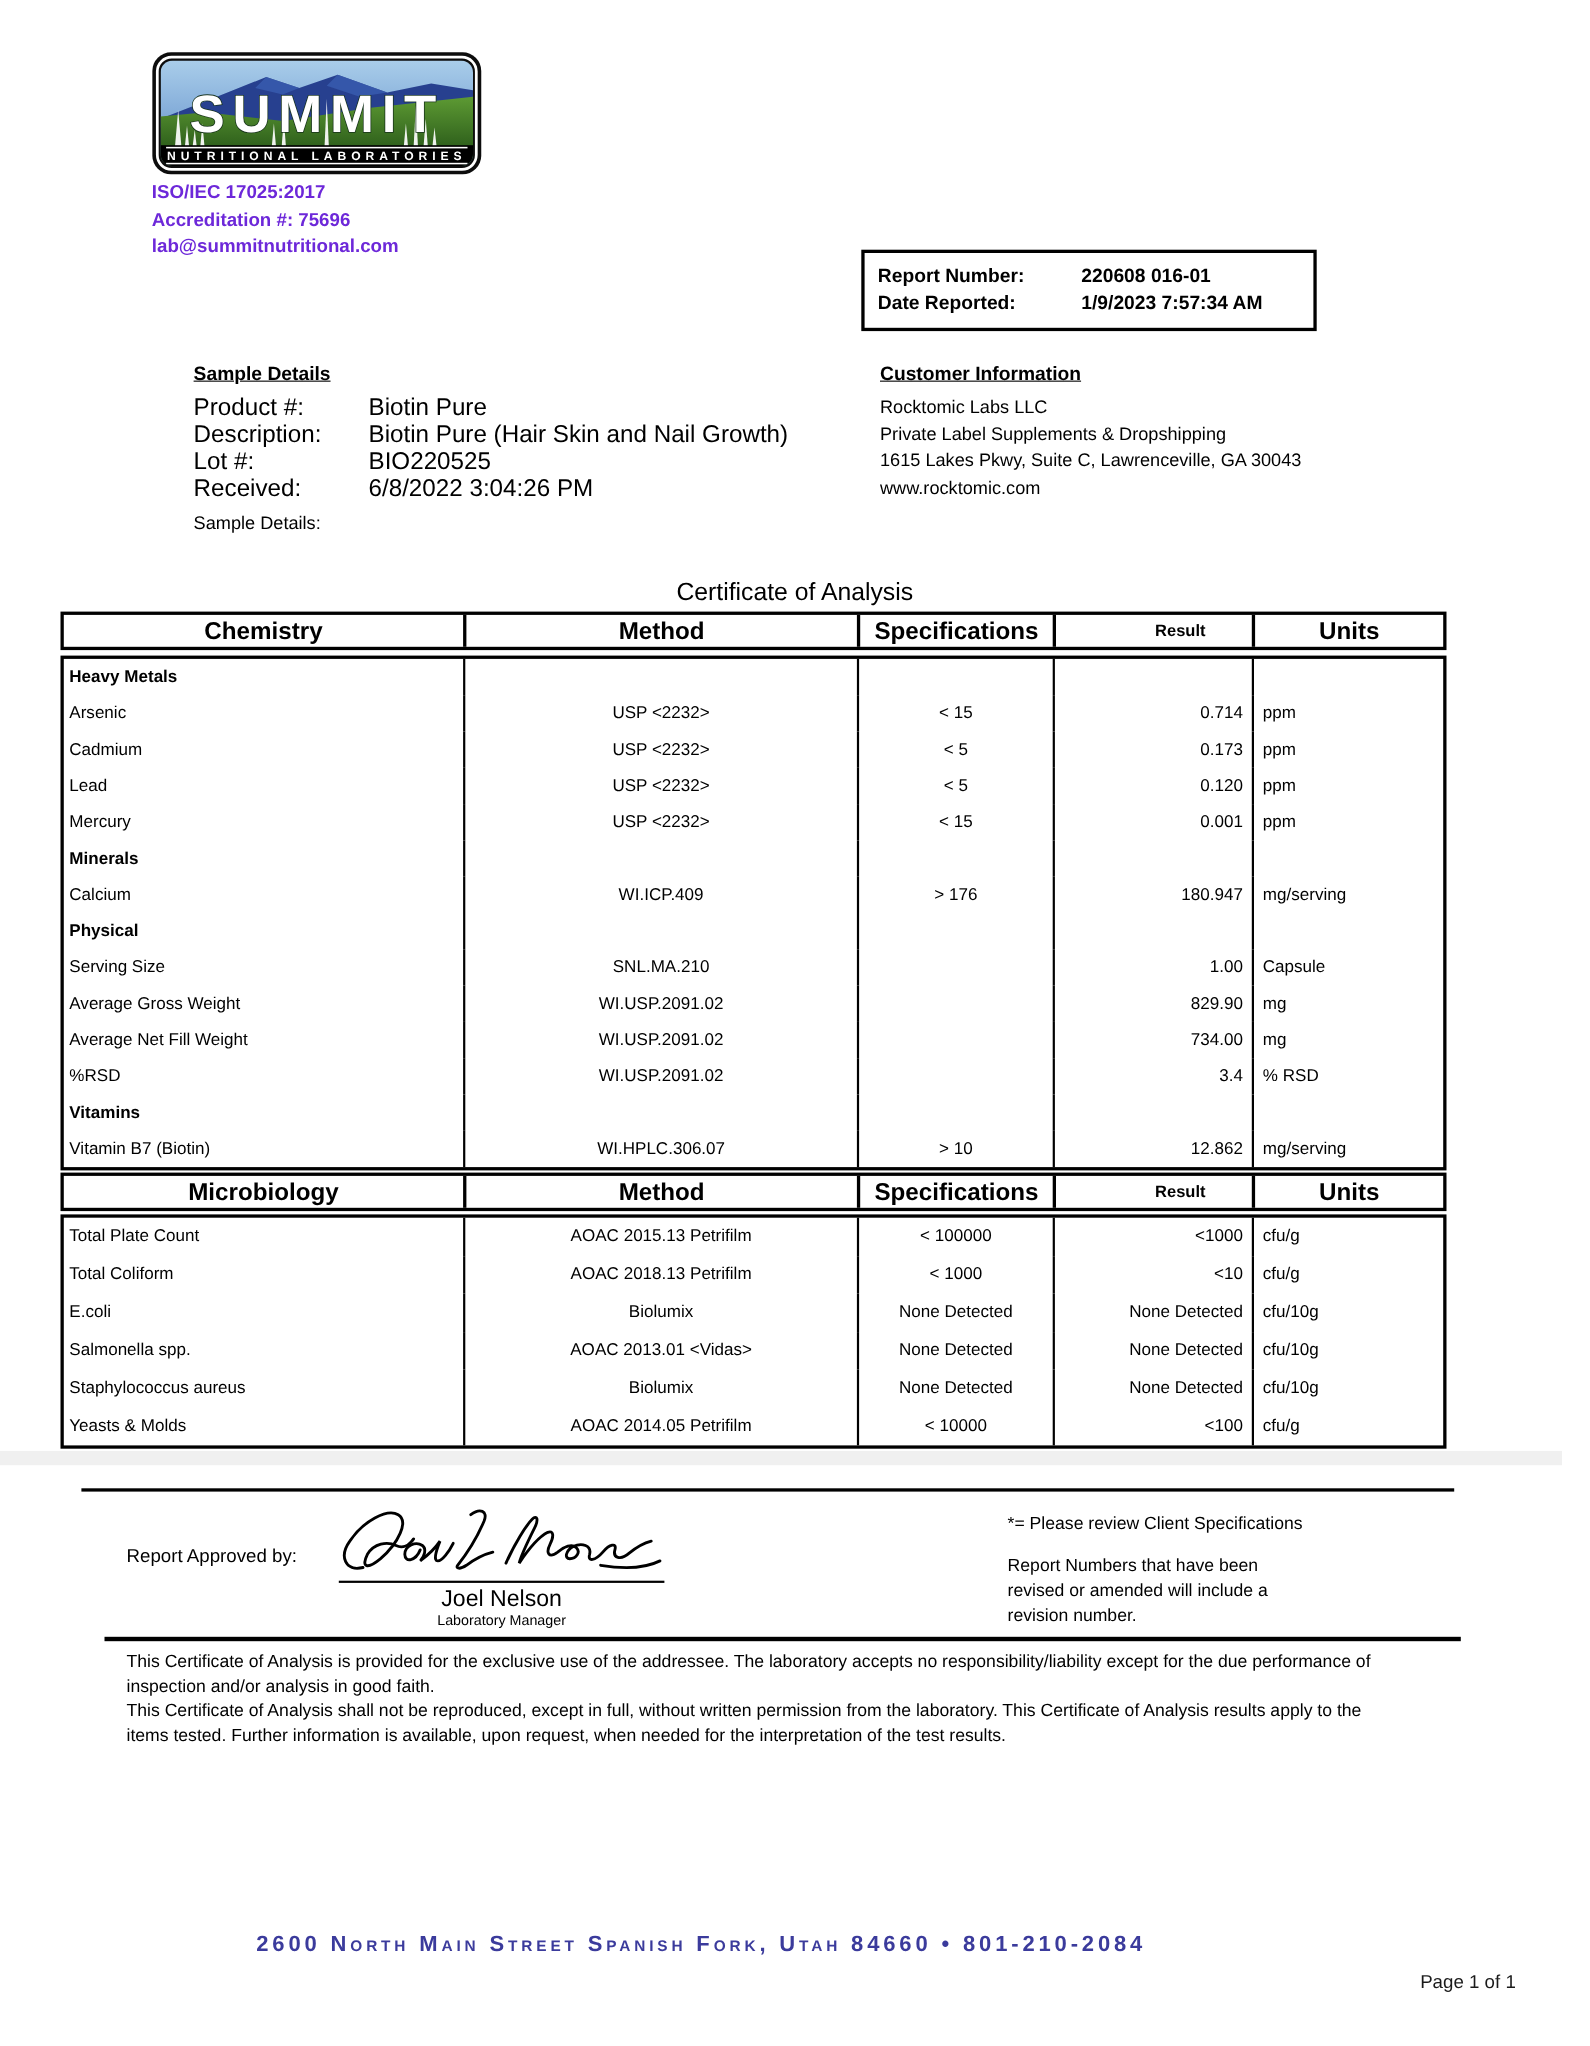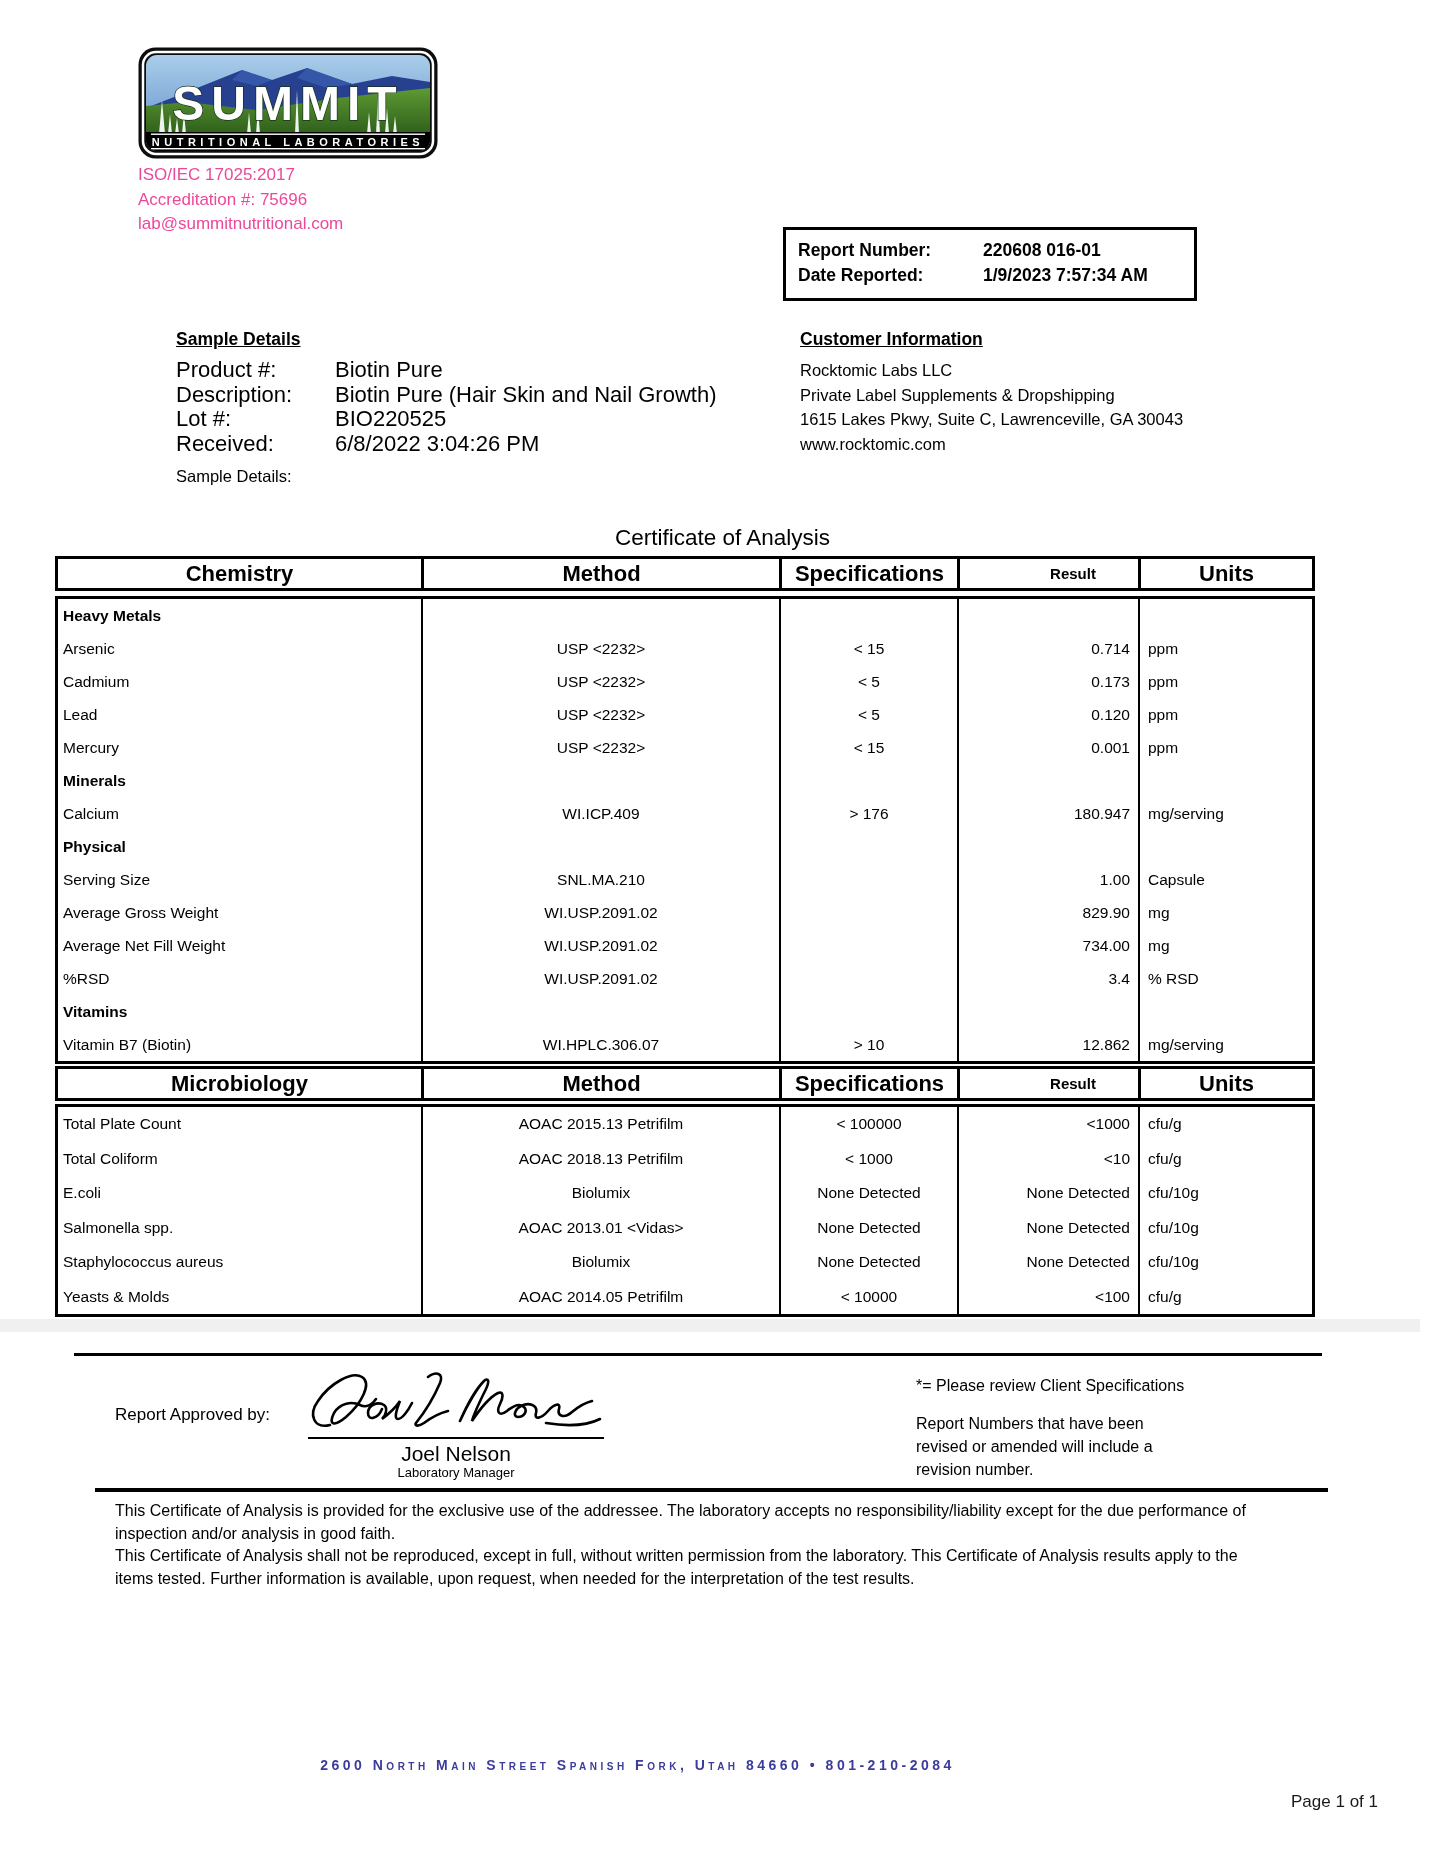--- a/index.html
+++ b/index.html
@@ -1,21 +1,21 @@
 <!DOCTYPE html>
 <html><head>
 <meta charset="utf-8">
 <style>
   html,body{margin:0;padding:0;background:#ffffff;}
   .page{position:relative;width:1445px;height:1860px;background:#ffffff;
         font-family:"Liberation Sans",sans-serif;color:#000;overflow:hidden;}
 
   
   .logo{position:absolute;left:137px;top:46px;width:302px;height:114px;}
-  .cert-lines{position:absolute;left:138px;top:163px;font-size:17px;line-height:24.5px;color:#ec4899;}
+  .cert-lines{position:absolute;left:138px;top:163px;font-size:17px;line-height:24.5px;color:#6d28d9;font-weight:bold;}
 
   .report-box{position:absolute;left:783px;top:227px;width:414px;box-sizing:border-box;
               border:3px solid #000;padding:8px 23px 10px 12px;background:#fff;}
   .report-row{display:grid;grid-template-columns:185px 1fr;font-weight:bold;font-size:17.5px;line-height:25px;}
 
   
   .section-heading{font-weight:bold;text-decoration:underline;font-size:17.5px;margin-bottom:8px;}
   .sample-block{position:absolute;left:176px;top:329px;width:580px;}
   .customer-block{position:absolute;left:800px;top:329px;width:580px;}
   .kv{display:grid;grid-template-columns:159px 1fr;font-size:22px;line-height:24.5px;}
@@ -58,21 +58,21 @@
   .signer-title{position:absolute;left:308px;top:1465px;width:296px;text-align:center;font-size:13px;}
   .note-spec{position:absolute;left:916px;top:1377px;font-size:16px;}
   .note-revision{position:absolute;left:916px;top:1412px;width:262px;font-size:16px;line-height:23px;}
   .sig-line-bottom{position:absolute;left:95px;top:1488px;width:1233px;height:4px;background:#000;}
 
   .disclaimer{position:absolute;left:115px;top:1500px;width:1165px;font-size:16px;line-height:22.5px;}
   .disclaimer p{margin:0;}
 
   
   .footer-address{position:absolute;left:0;top:1757px;width:1275px;text-align:center;
-                  color:#3b3b9c;font-weight:bold;font-size:14px;letter-spacing:3.5px;font-variant:small-caps;}
+                  color:#3b3b9c;font-weight:bold;font-size:20px;letter-spacing:3.5px;font-variant:small-caps;}
   .page-indicator{position:absolute;right:67px;top:1792px;font-size:17px;color:#1a1a1a;}
 </style>
 </head>
 <body>
 
 <div class="page">
 
   <div class="logo">
     <svg width="302" height="114" viewBox="0 0 302 114" xmlns="http://www.w3.org/2000/svg">
       <defs>

